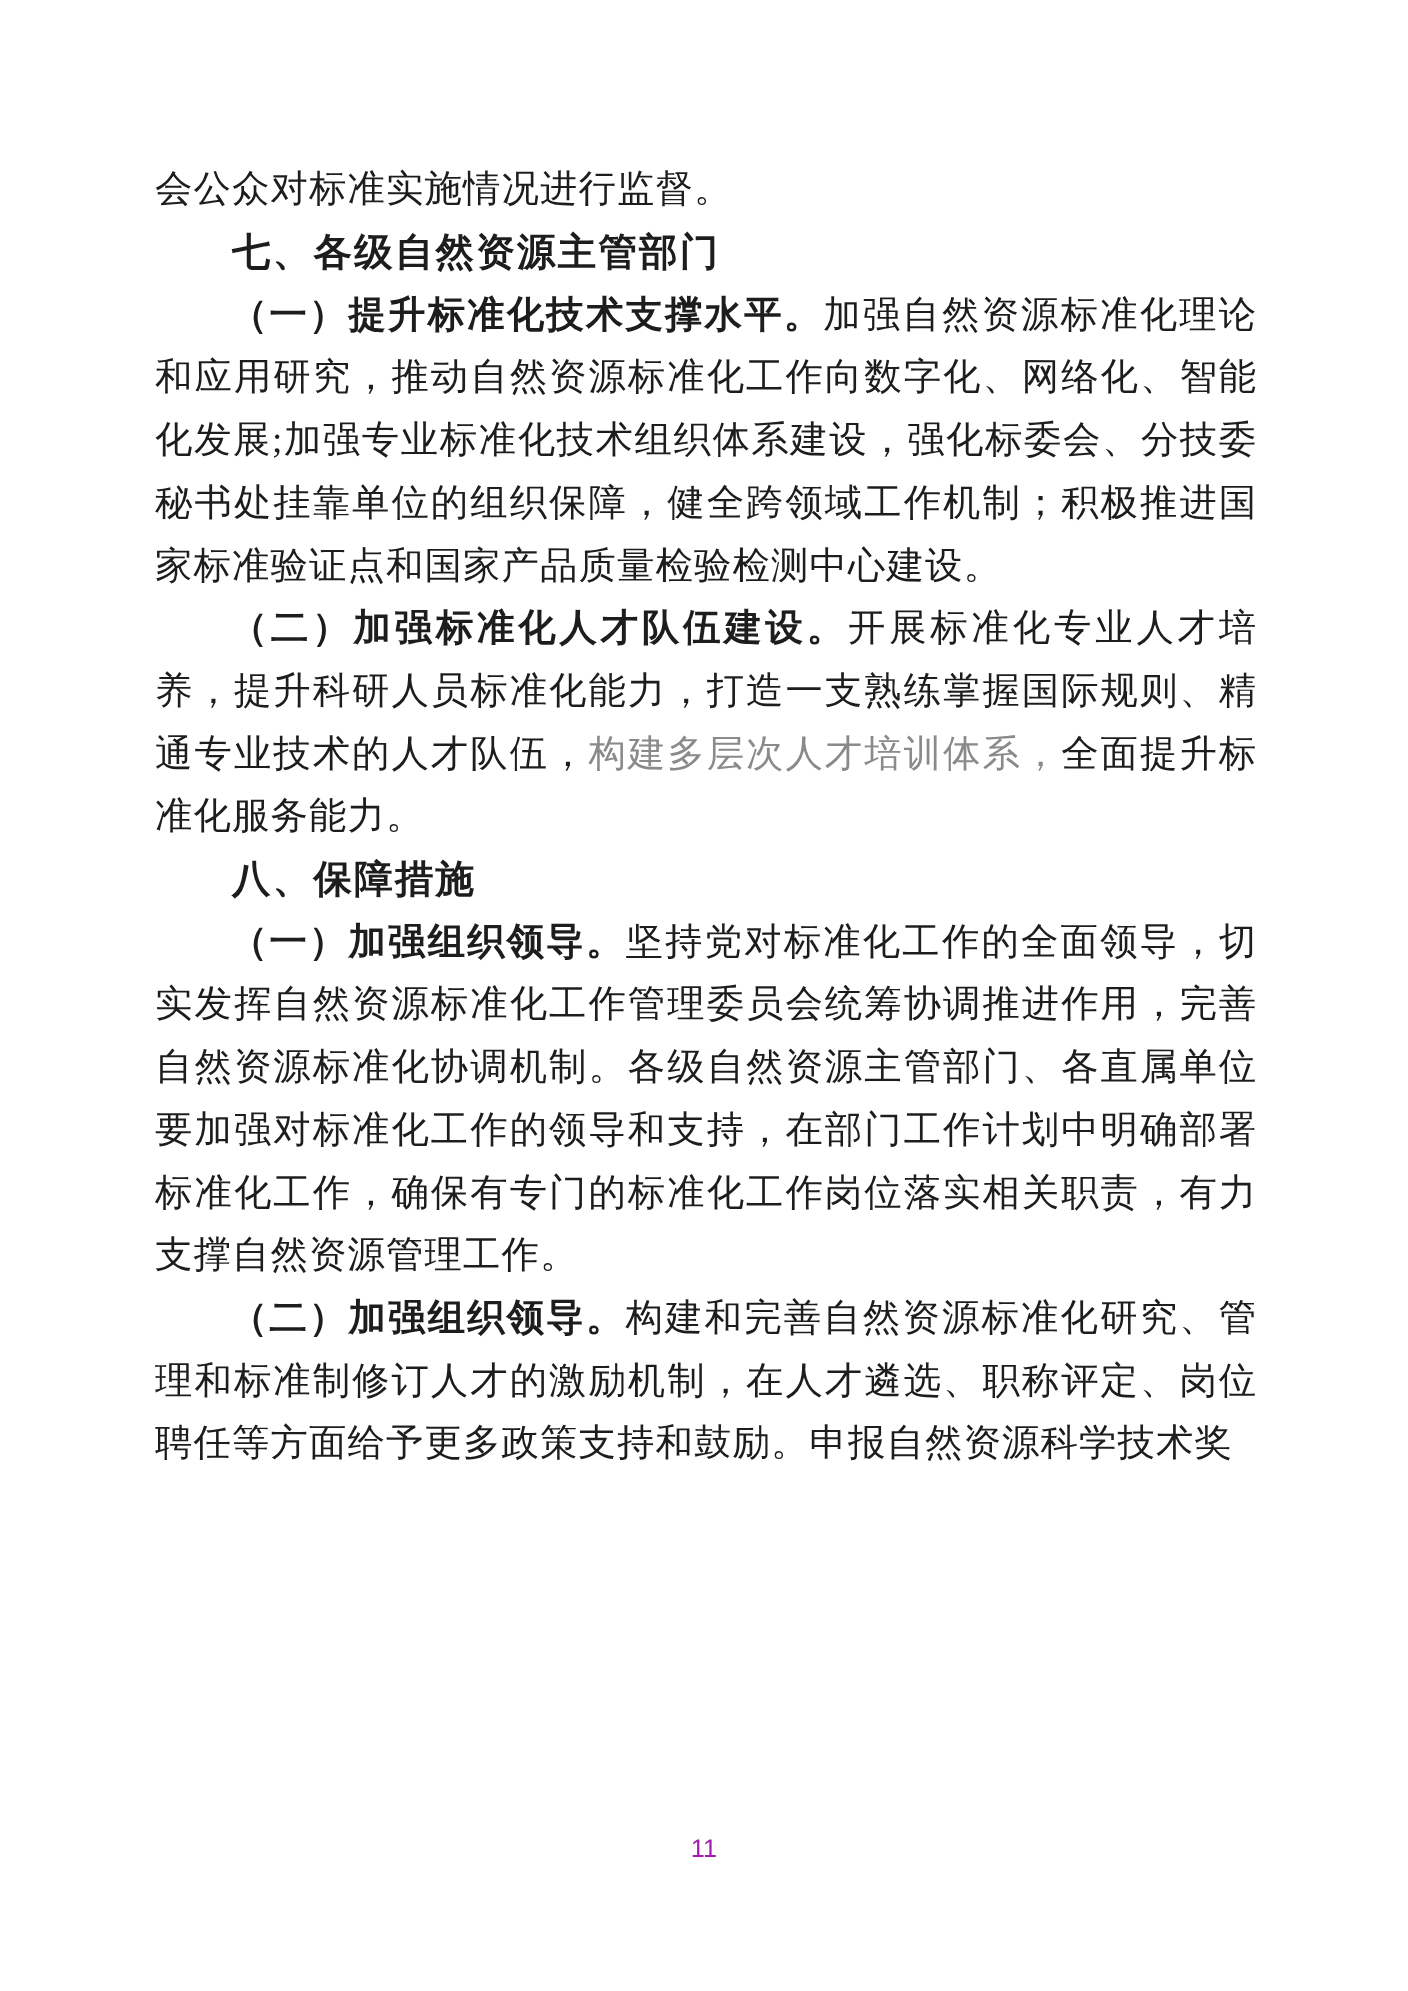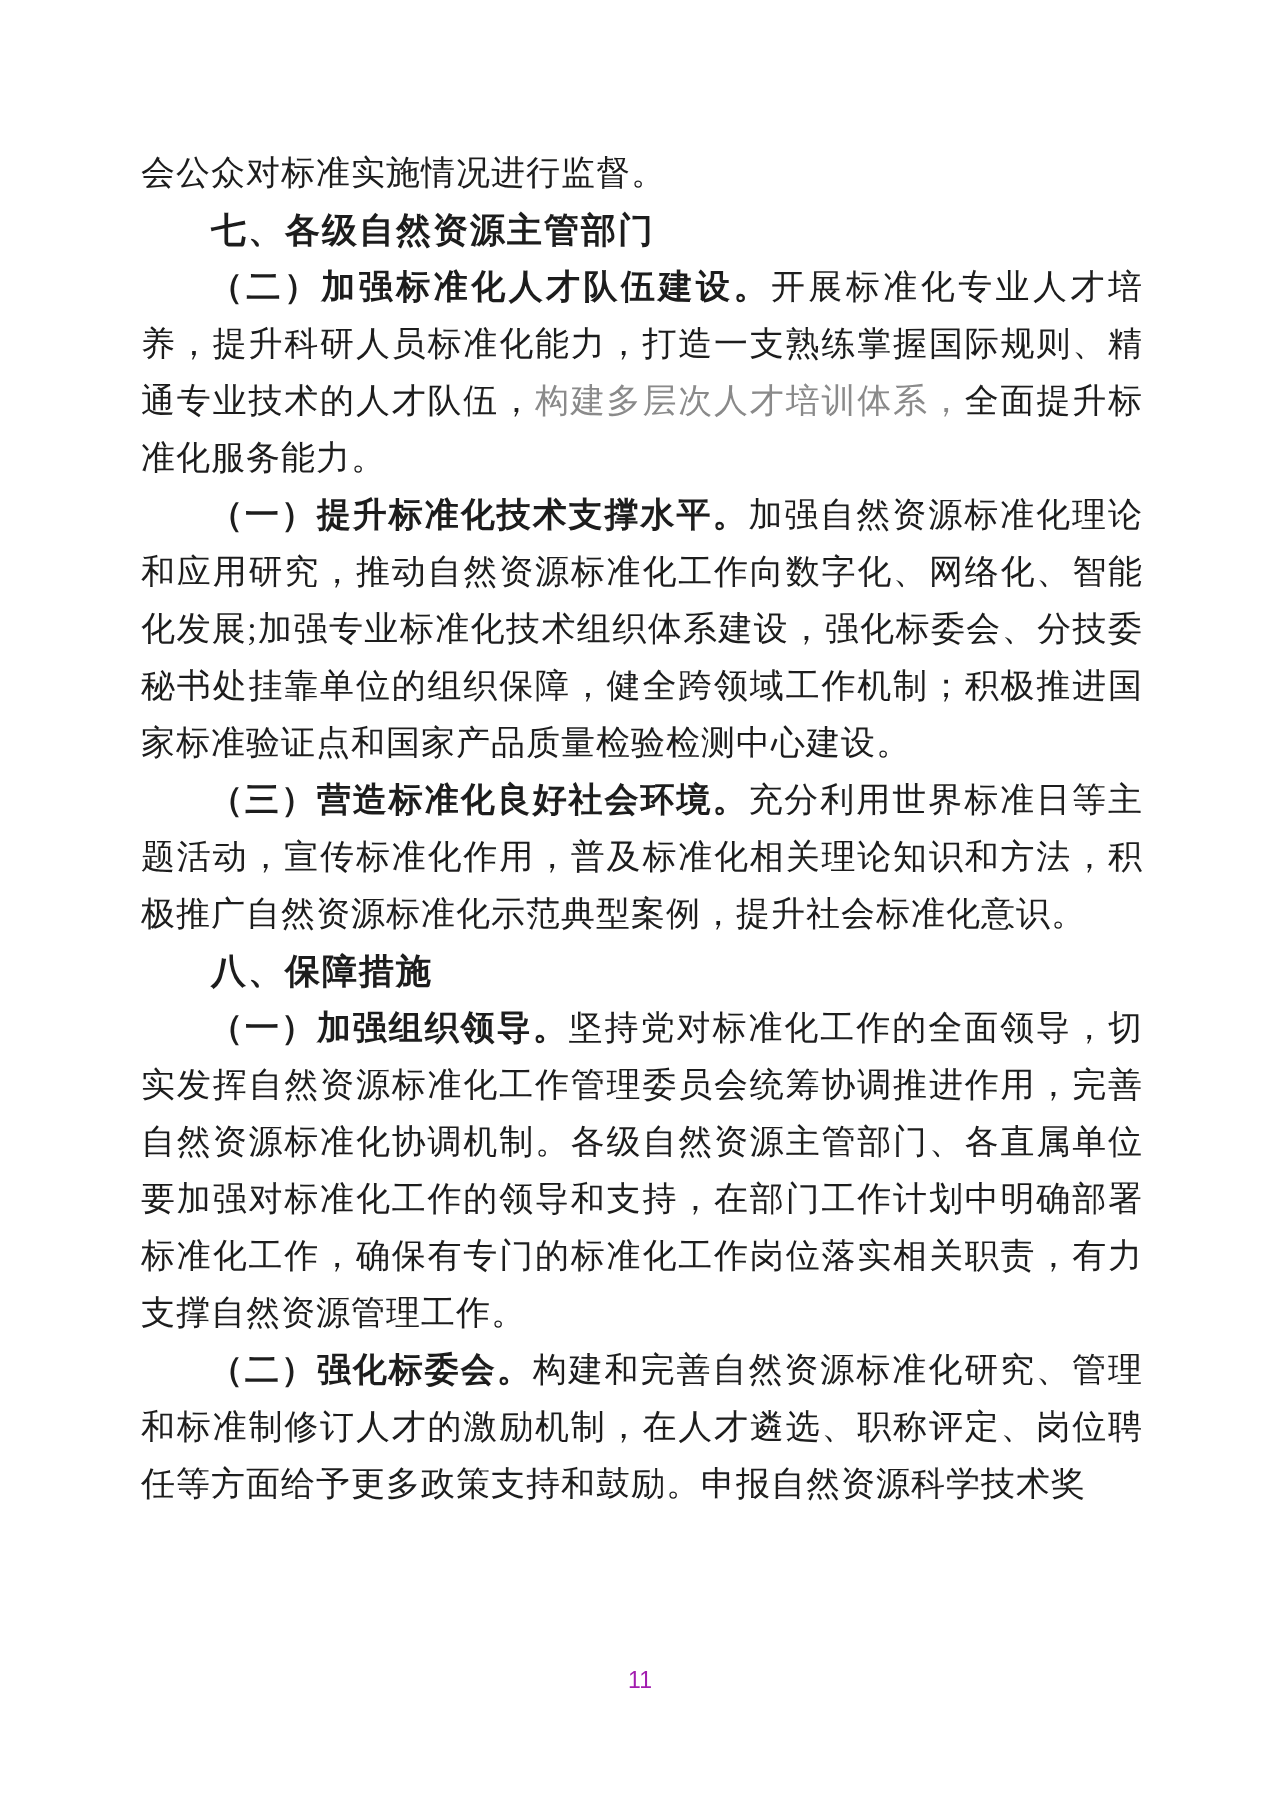--- a/index.html
+++ b/index.html
@@ -66,28 +66,27 @@
 </head>
 <body>
 
 <div class="page">
   <div class="text-block">
 
     <p class="continuation">会公众对标准实施情况进行监督。</p>
 
     <h2 class="heading">七、各级自然资源主管部门</h2>
 
+    <p class="para"><span class="lead">（一）提升标准化技术支撑水平。</span><span>加强自然资源标准化理论和应用研究，推动自然资源标准化工作向数字化、网络化、智能化发展;加强专业标准化技术组织体系建设，强化标委会、分技委秘书处挂靠单位的组织保障，健全跨领域工作机制；积极推进国家标准验证点和国家产品质量检验检测中心建设。</span></p>
+
     <p class="para"><span class="lead">（二）加强标准化人才队伍建设。</span><span>开展标准化专业人才培养，提升科研人员标准化能力，打造一支熟练掌握国际规则、精通专业技术的人才队伍，</span><span class="gray">构建多层次人才培训体系，</span><span>全面提升标准化服务能力。</span></p>
 
-    <p class="para"><span class="lead">（一）提升标准化技术支撑水平。</span><span>加强自然资源标准化理论和应用研究，推动自然资源标准化工作向数字化、网络化、智能化发展;加强专业标准化技术组织体系建设，强化标委会、分技委秘书处挂靠单位的组织保障，健全跨领域工作机制；积极推进国家标准验证点和国家产品质量检验检测中心建设。</span></p>
-
-    <p class="para"><span class="lead">（三）营造标准化良好社会环境。</span><span>充分利用世界标准日等主题活动，宣传标准化作用，普及标准化相关理论知识和方法，积极推广自然资源标准化示范典型案例，提升社会标准化意识。</span></p>
 
     <h2 class="heading">八、保障措施</h2>
 
     <p class="para"><span class="lead">（一）加强组织领导。</span><span>坚持党对标准化工作的全面领导，切实发挥自然资源标准化工作管理委员会统筹协调推进作用，完善自然资源标准化协调机制。各级自然资源主管部门、各直属单位要加强对标准化工作的领导和支持，在部门工作计划中明确部署标准化工作，确保有专门的标准化工作岗位落实相关职责，有力支撑自然资源管理工作。</span></p>
 
-    <p class="para"><span class="lead">（二）强化标委会。</span><span>构建和完善自然资源标准化研究、管理和标准制修订人才的激励机制，在人才遴选、职称评定、岗位聘任等方面给予更多政策支持和鼓励。申报自然资源科学技术奖</span></p>
+    <p class="para"><span class="lead">（二）加强组织领导。</span><span>构建和完善自然资源标准化研究、管理和标准制修订人才的激励机制，在人才遴选、职称评定、岗位聘任等方面给予更多政策支持和鼓励。申报自然资源科学技术奖</span></p>
 
   </div>
 
   <div class="pageno">11</div>
 </div>
 
 </body></html>

